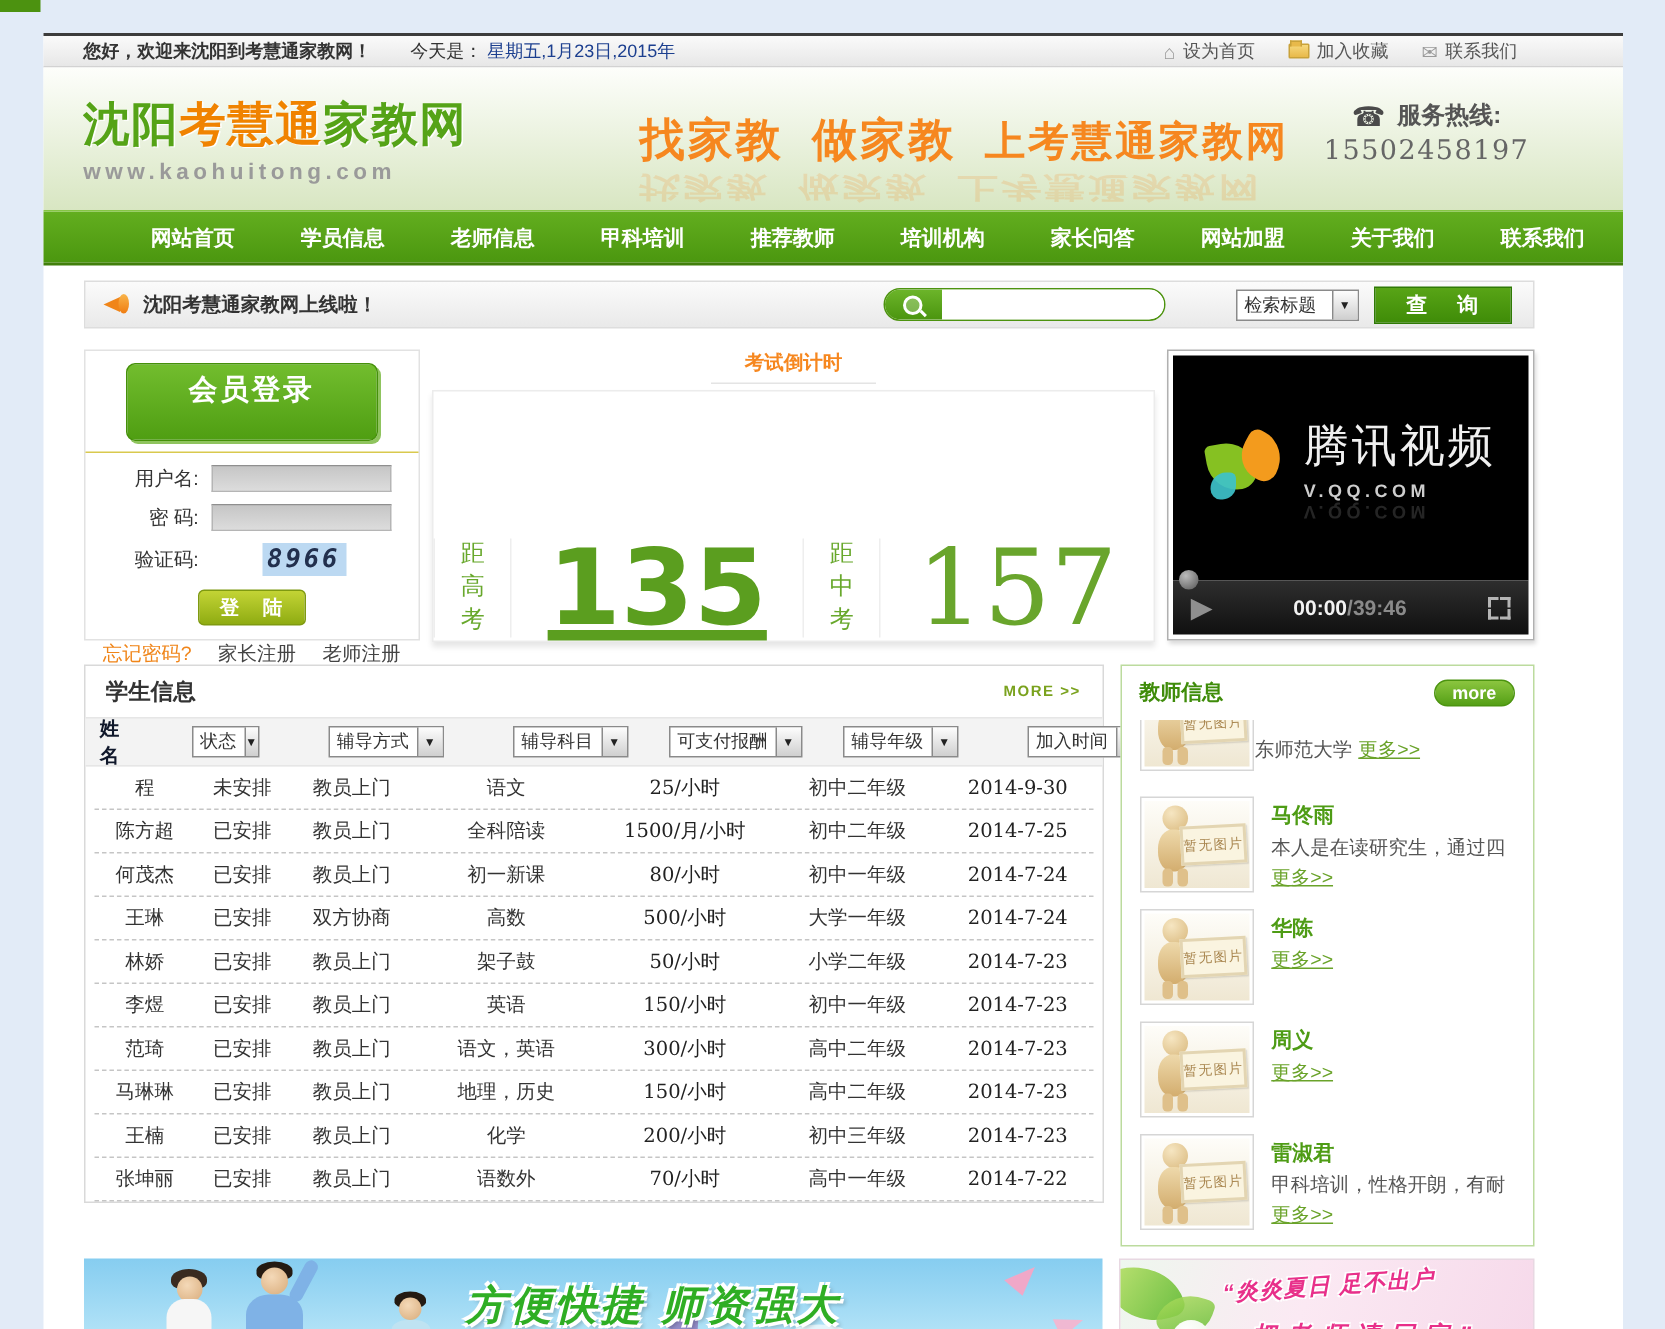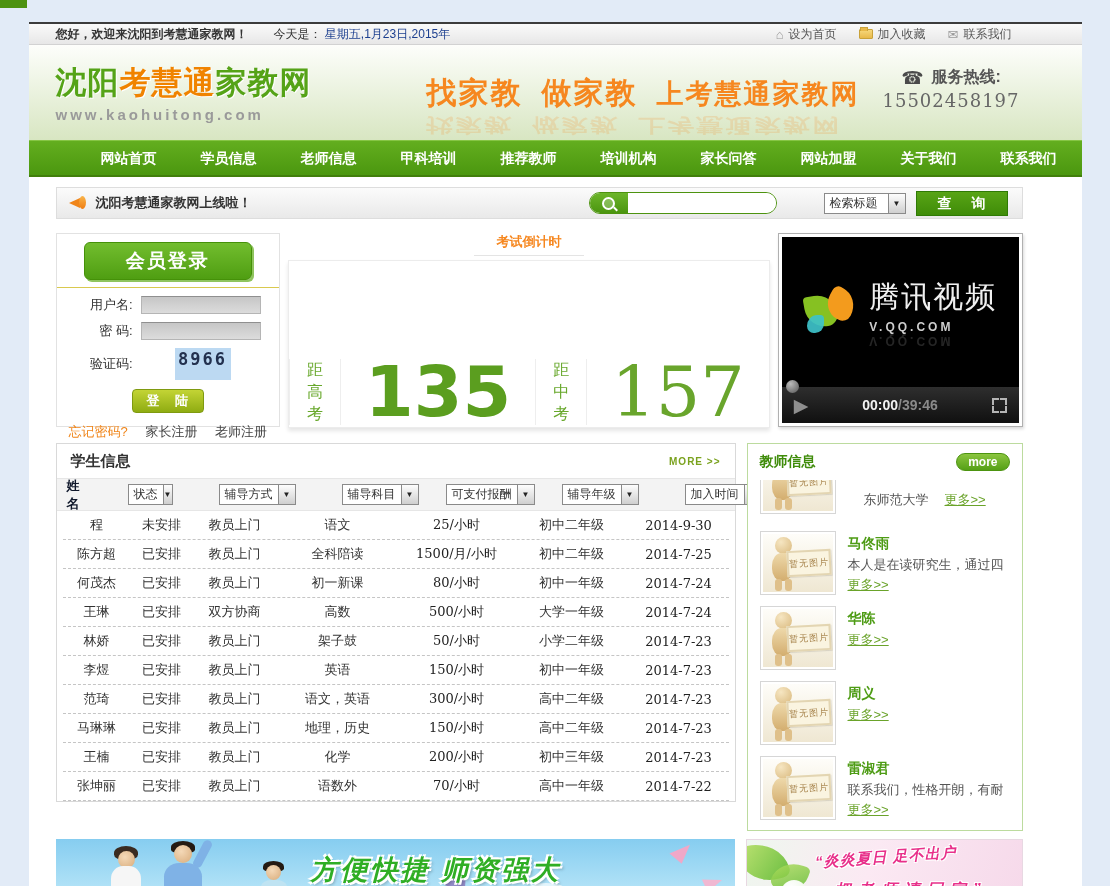--- a/index.html
+++ b/index.html
@@ -73,48 +73,48 @@
   .sel-label{padding:0 5px;white-space:nowrap;color:#333;}
   .sel-arrow{width:17px;height:100%;border-left:1px solid #8a8a8a;background:linear-gradient(#fdfdfd,#cfcfcf);
     display:flex;align-items:center;justify-content:center;font-size:8px;color:#222;margin-left:auto;}
   .query-btn{width:92px;height:25px;background:linear-gradient(#58a416,#3f8c08);border:1px solid #2f7a05;
     color:#fff;font-size:14px;font-weight:bold;letter-spacing:8px;text-align:center;line-height:23px;cursor:pointer;padding-left:8px;}
 
   
   .row1{display:flex;margin-top:14px;height:194px;}
 
   .login-box{width:255px;border:1px solid #e2e2e2;background:#fff;position:relative;padding-top:8px;}
-  .member-btn{width:168px;height:38px;margin:0 auto;background:linear-gradient(#72bd2e,#4f9e12);
+  .member-btn{width:168px;height:52px;margin:0 auto;background:linear-gradient(#72bd2e,#4f9e12);
     border-radius:6px;border:1px solid #459109;box-shadow:2px 2px 0 #8fc45e;
     color:#fff;font-size:19px;font-weight:bold;text-align:center;line-height:36px;letter-spacing:2px;cursor:pointer;}
   .login-divider{border-bottom:1px solid #d9c94e;margin-top:7px;}
   .form-row{display:flex;align-items:center;margin:8px 14px 0 14px;}
   .form-label{width:62px;text-align:right;font-size:13px;color:#333;margin-right:8px;white-space:nowrap;}
   .gray-input{width:120px;height:18px;border:1px solid #b5b5b5;border-top-color:#8f8f8f;
     background:linear-gradient(#c6c6c6,#dcdcdc);outline:none;padding:0 4px;font-size:12px;}
-  .captcha-img{margin-left:34px;width:56px;height:32px;background:#bcd9f2;
-    font-family:"DejaVu Sans Mono","Liberation Mono",monospace;font-weight:bold;
+  .captcha-img{margin-left:34px;width:56px;height:22px;background:#bcd9f2;
+    font-family:"DejaVu Sans Mono","Liberation Mono",monospace;font-weight:bold;font-style:italic;
     font-size:17px;color:#22304e;text-align:center;line-height:22px;letter-spacing:2px;cursor:pointer;}
   .login-btn{display:block;margin:9px auto 0;width:72px;height:24px;background:linear-gradient(#c3d435,#8fac12);
     border:1px solid #7f9a10;border-radius:4px;color:#fff;font-size:13px;font-weight:bold;letter-spacing:6px;
     text-align:center;line-height:22px;cursor:pointer;padding-left:5px;}
   .login-links{display:flex;align-items:center;justify-content:space-between;margin:10px 12px 0 12px;font-size:13px;}
   .forgot-link{color:#f08519;cursor:pointer;}
   .reg-link{color:#444;cursor:pointer;}
 
   .countdown{flex:1;margin:0 8px;position:relative;padding-top:0;}
   .cd-title{width:110px;margin:0 auto;text-align:center;color:#f6871f;font-weight:bold;font-size:13px;
     padding-bottom:4px;border-bottom:1px solid #e4e4e4;}
   .cd-panel{margin-top:4px;height:168px;background:#fff;border:1px solid #ececec;
     box-shadow:0 3px 4px rgba(0,0,0,.10);display:flex;align-items:flex-end;justify-content:center;}
   .cd-unit{display:flex;align-items:center;}
   .vcol{border-left:1px solid #eee;border-right:1px solid #eee;height:100%;display:flex;align-items:center;padding:0 16px;}
   .vlabel{width:18px;font-size:16px;color:#68a82c;line-height:22px;word-break:break-all;text-align:center;}
   .days{font-size:70px;color:#5b9e1f;padding:0 24px;line-height:1;}
-  .days-sans{font-family:"DejaVu Sans","Liberation Sans",sans-serif;font-weight:600;}
+  .days-sans{font-family:"DejaVu Sans","Liberation Sans",sans-serif;font-weight:600;text-decoration:underline;}
   .days-serif{font-family:"DejaVu Serif","Liberation Serif",serif;font-weight:400;color:#69a52c;}
 
   .video-box{width:277px;border:1px solid #b0b0b0;background:#fff;padding:3px;box-shadow:1px 2px 3px rgba(0,0,0,.15);}
   .video-screen{height:150px;background:#000;display:flex;align-items:center;justify-content:center;gap:10px;position:relative;}
   .logo-shapes{position:relative;width:56px;height:46px;flex-shrink:0;}
   .shape-green{position:absolute;left:2px;top:6px;width:32px;height:32px;background:#86c122;border-radius:15% 80% 45% 80%;transform:rotate(-10deg);}
   .shape-orange{position:absolute;left:24px;top:0;width:28px;height:30px;background:#f39b1d;border-radius:25% 80% 35% 70%;transform:rotate(28deg);}
   .shape-teal{position:absolute;left:4px;top:26px;width:17px;height:18px;background:#3ec2ca;border-radius:70% 25% 60% 45%;opacity:.92;}
   .vbrand{color:#eee;}
   .vbrand-title{font-size:30px;letter-spacing:2px;color:#f0f0f0;}
@@ -167,21 +167,21 @@
     background:linear-gradient(#eed9ab,#d3ad6e);}
   .ph-leg1{position:absolute;left:12px;top:45px;width:7px;height:12px;border-radius:3px;background:#dfc08a;}
   .ph-leg2{position:absolute;left:22px;top:45px;width:7px;height:12px;border-radius:3px;background:#dfc08a;}
   .ph-sign{position:absolute;left:24px;top:16px;width:44px;height:26px;background:#faf4e0;border:2px solid #e3d5b2;
     transform:rotate(-3deg);display:flex;align-items:center;justify-content:center;
     font-size:9px;color:#a8854e;letter-spacing:1px;box-shadow:1px 1px 1px rgba(0,0,0,.12);}
   .teacher-info{margin-left:12px;line-height:1.55;}
   .teacher-name{color:#4e9c15;font-weight:bold;font-size:14px;margin-top:2px;cursor:pointer;}
   .teacher-desc{font-size:13px;color:#555;display:inline;}
   .gengduo-link{font-size:13px;color:#6aa32a;text-decoration:underline;cursor:pointer;display:inline;}
-  .clipped-text{margin-left:28px;display:flex;align-items:center;font-size:13px;color:#555;gap:16px;text-align:right;}
+  .clipped-text{margin-left:1px;display:flex;align-items:center;font-size:13px;color:#555;gap:4px;text-align:right;}
 
   
   .banners{display:flex;margin-top:8px;}
   .banner-left{width:680px;height:58px;background:linear-gradient(#86cdf0,#b9e6f8);position:relative;overflow:hidden;cursor:pointer;}
   .banner-text{position:absolute;left:255px;top:13px;font-size:27px;font-weight:bold;font-style:italic;color:#2fae24;
     letter-spacing:3px;white-space:nowrap;
     text-shadow:-2px -2px 0 #fff,2px -2px 0 #fff,-2px 2px 0 #fff,2px 2px 0 #fff,3px 3px 3px rgba(0,0,0,.25);}
   .p-head{position:absolute;border-radius:50%;background:radial-gradient(circle at 40% 35%,#f4d9b8,#d8ab7a);}
   .p1-head{left:62px;top:12px;width:17px;height:17px;}
   .p1-hair{position:absolute;left:58px;top:7px;width:24px;height:14px;border-radius:50% 50% 40% 40%;background:#3a2b20;}
@@ -576,21 +576,21 @@
             <div class="ph-inner">
               <div class="ph-head"></div>
               <div class="ph-body"></div>
               <div class="ph-leg1"></div>
               <div class="ph-leg2"></div>
               <div class="ph-sign">暂无图片</div>
             </div>
           </div>
           <div class="teacher-info">
             <div class="teacher-name">雷淑君</div>
-            <span class="teacher-desc">联系我们，性格开朗，有耐</span>
+            <span class="teacher-desc">甲科培训，性格开朗，有耐</span>
             <span class="gengduo-link">更多&gt;&gt;</span>
           </div>
         </div>
       </div>
     </div>
 
     <div class="banners">
       <div class="banner-left">
         <div class="p1-hair"></div>
           <div class="p-head p1-head"></div>

